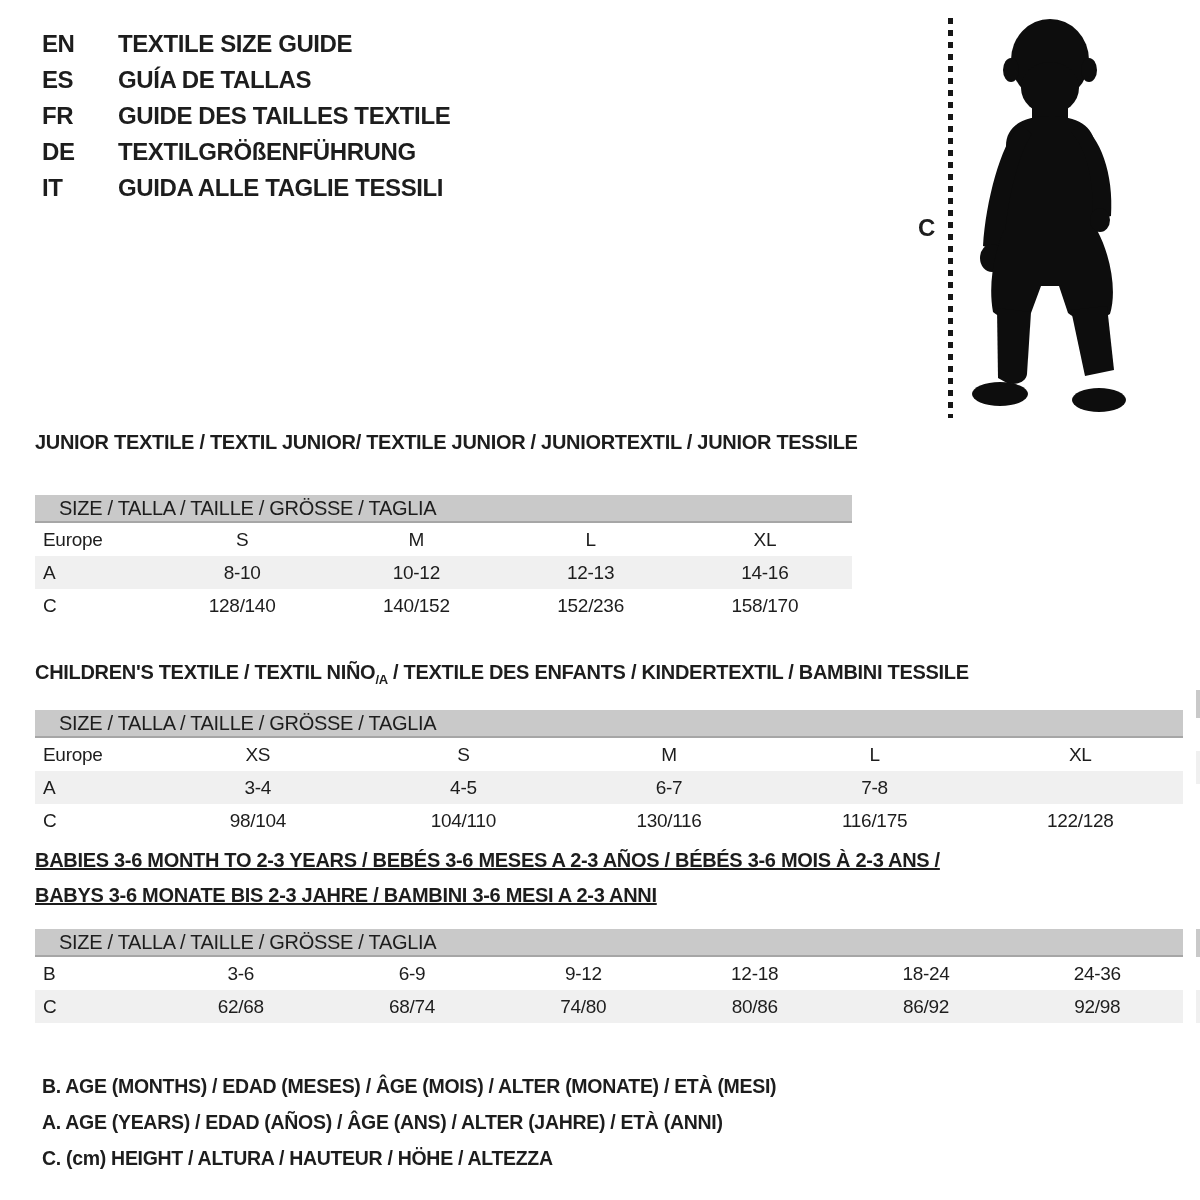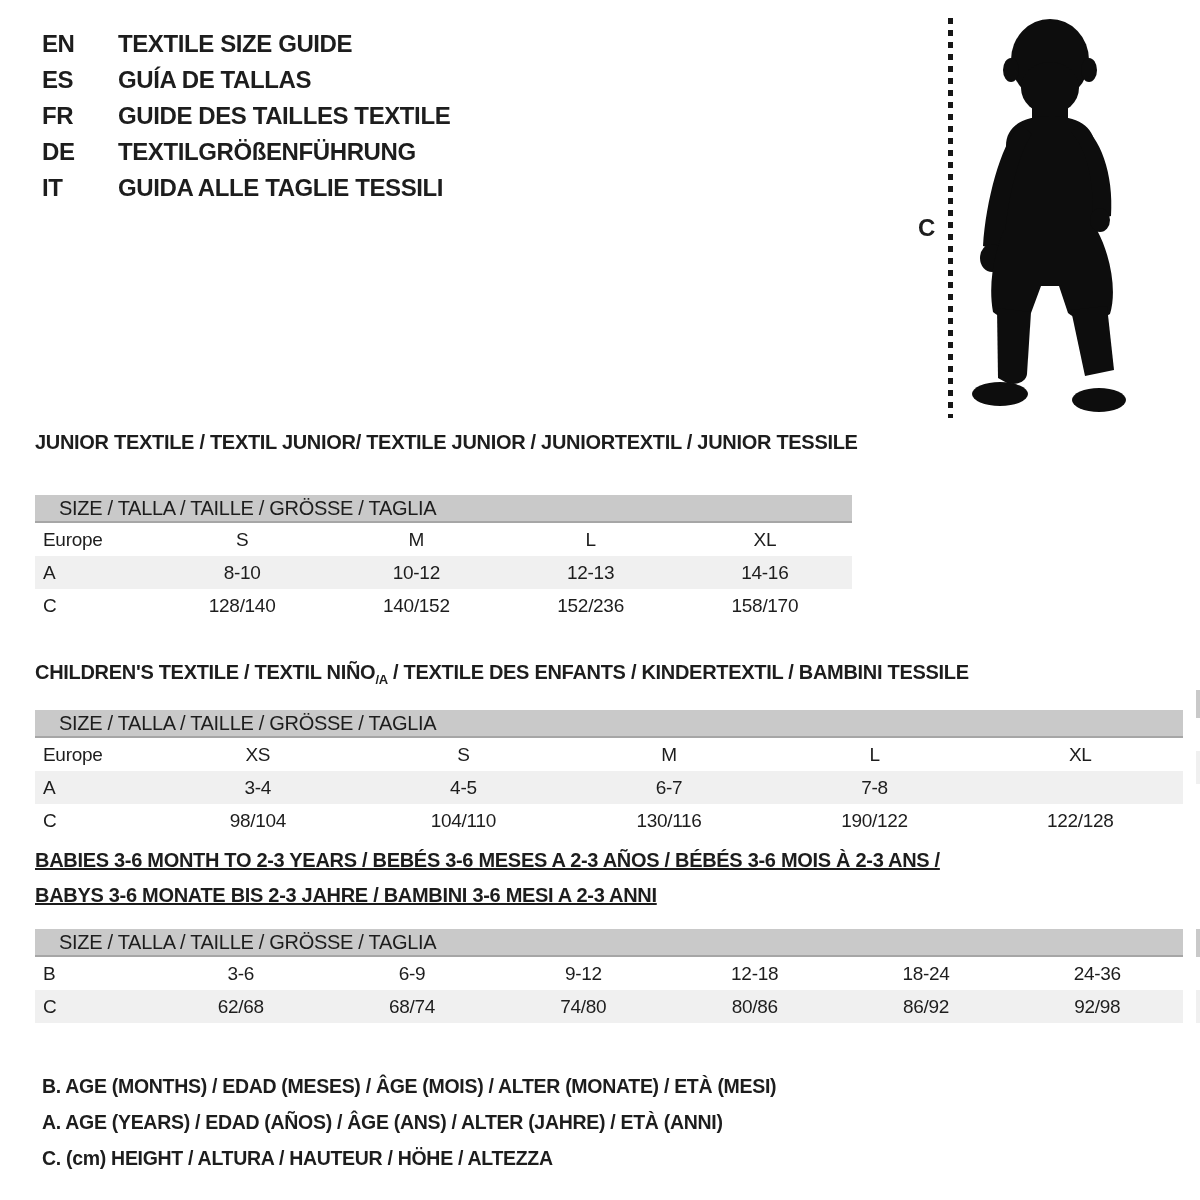--- a/index.html
+++ b/index.html
@@ -164,21 +164,21 @@
     <div class="val">3-4</div>
     <div class="val">4-5</div>
     <div class="val">6-7</div>
     <div class="val">7-8</div>
   </div>
   <div class="trow cols5">
     <div class="label">C</div>
     <div class="val">98/104</div>
     <div class="val">104/110</div>
     <div class="val">130/116</div>
-    <div class="val">190/122</div>
+    <div class="val">116/175</div>
     <div class="val">122/128</div>
   </div>
 </div>
 
 <div id="sec-babies" class="section">
   <div class="title-block">
     <div class="section-title">BABIES 3-6 MONTH TO 2-3 YEARS / BEBÉS 3-6 MESES A 2-3 AÑOS / BÉBÉS 3-6 MOIS À 2-3 ANS /</div>
     <div class="section-title">BABYS 3-6 MONATE BIS 2-3 JAHRE / BAMBINI 3-6 MESI A 2-3 ANNI</div>
   </div>
   <div class="size-bar">SIZE / TALLA / TAILLE / GRÖSSE / TAGLIA</div>

